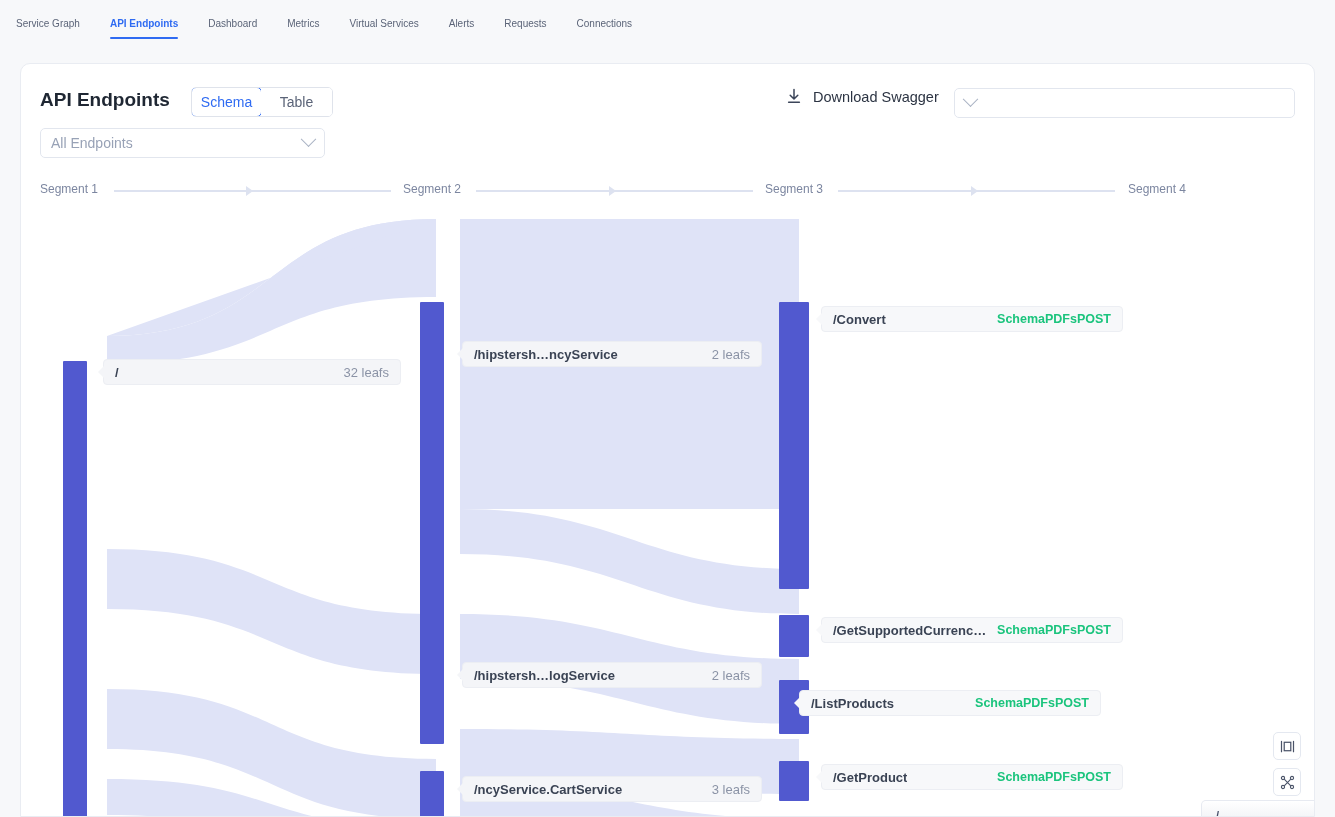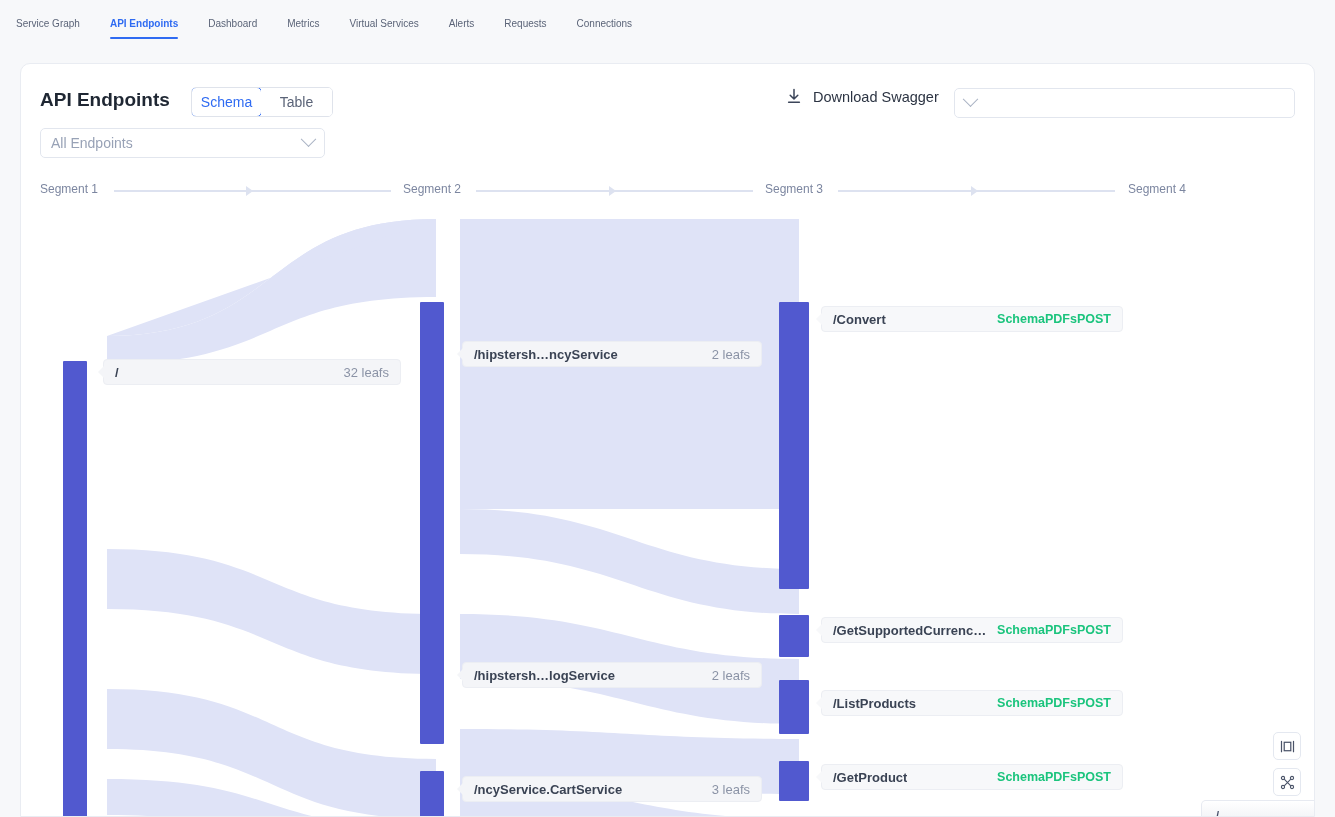--- a/index.html
+++ b/index.html
@@ -341,21 +341,21 @@
 
     <div class="pill endpoint" style="left:800px; top:398px; width:302px;">
       <span class="nm">/GetSupportedCurrencies</span>
       <span class="acts">
         <span>Schema</span>
         <span>PDFs</span>
         <span>POST</span>
       </span>
     </div>
 
-    <div class="pill endpoint" style="left:800px; top:471px; width:302px;">
+    <div class="pill endpoint" style="left:778px; top:471px; width:302px;">
       <span class="nm">/ListProducts</span>
       <span class="acts">
         <span>Schema</span>
         <span>PDFs</span>
         <span>POST</span>
       </span>
     </div>
 
     <div class="pill endpoint" style="left:800px; top:545px; width:302px;">
       <span class="nm">/GetProduct</span>

